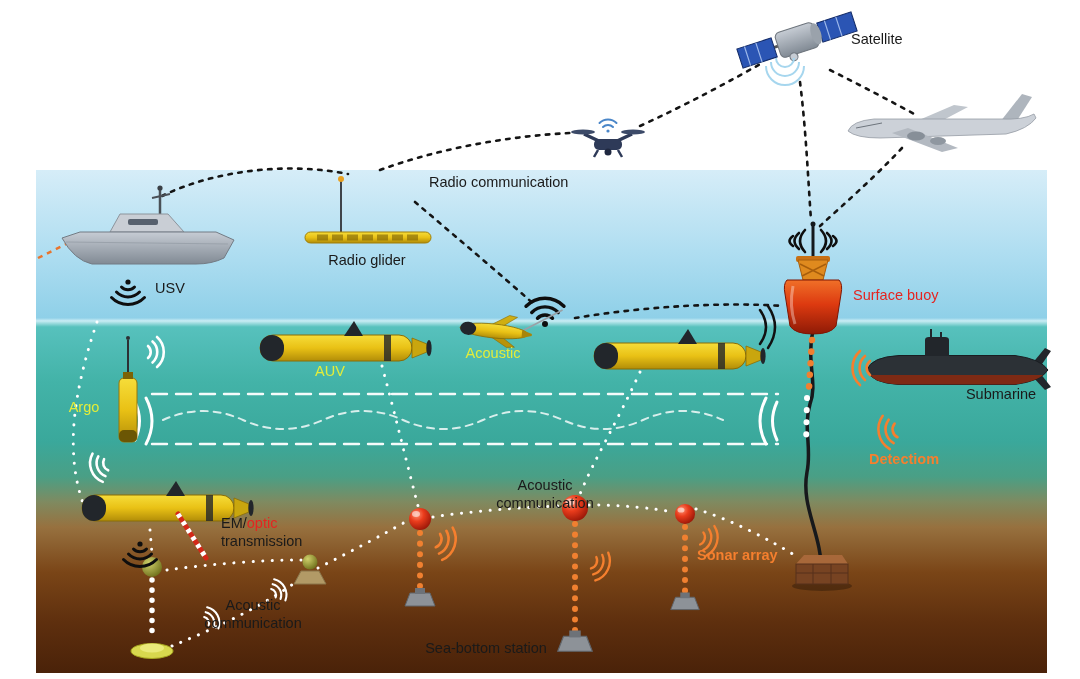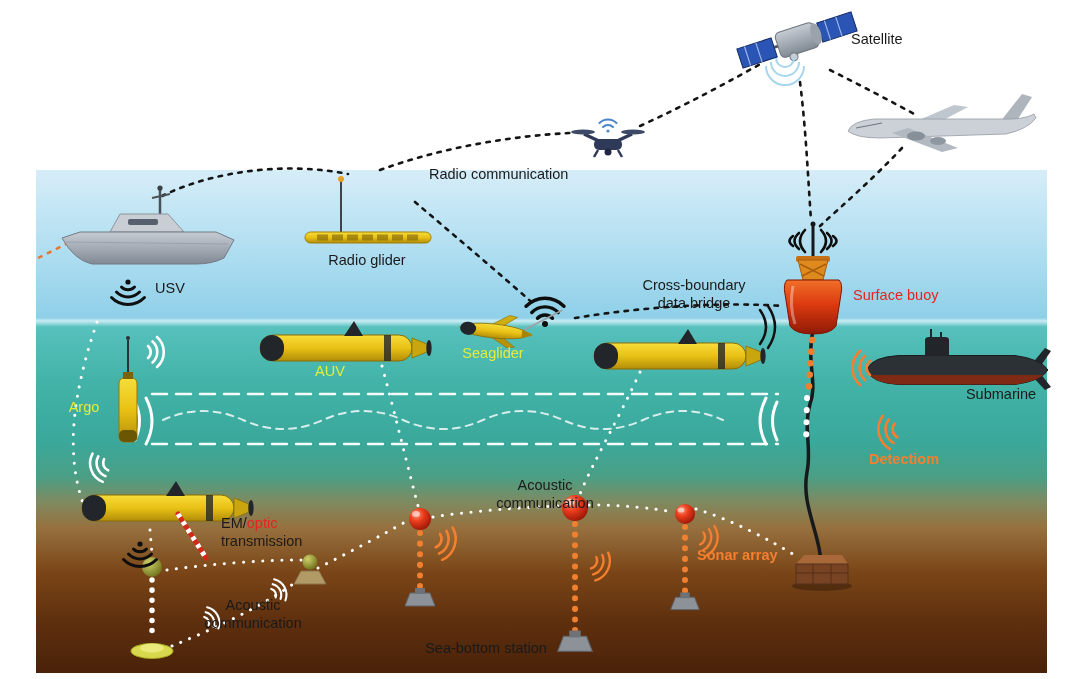--- a/index.html
+++ b/index.html
@@ -310,27 +310,26 @@
       <circle cx="0" cy="-74" r="2" fill="#2c3034"></circle>
       <rect x="-9" y="-34" width="18" height="64" rx="5" fill="url(#gYellow)" stroke="#94760a"></rect>
       <rect x="-5" y="-40" width="10" height="7" fill="#7c6306"></rect>
       <rect x="-9" y="18" width="18" height="12" rx="5" fill="#6b5604"></rect>
     </g>
     <use href="#wwave" transform="translate(146,352)"></use>
     <use href="#wwave" transform="translate(108,464) scale(-1,1) rotate(20)"></use>
   </svg>
 
   <div class="label" style="left:851px;top:31px">Satellite</div>
-  <div class="label" style="left:429px;top:166px">Radio communication</div>
+  <div class="label" style="left:429px;top:174px">Radio communication</div>
   <div class="label center" style="left:367px;top:252px">Radio glider</div>
   <div class="label center" style="left:170px;top:280px">USV</div>
-  <div class="label center wrap" style="left:694px;top:277px;width:120px">Cross-boundary data bridge</div>
   <div class="label lbl-red" style="left:853px;top:287px">Surface buoy</div>
   <div class="label center lbl-yellow" style="left:330px;top:363px">AUV</div>
-  <div class="label center lbl-yellow" style="left:493px;top:345px">Seaglider</div>
+  <div class="label center lbl-yellow" style="left:493px;top:345px">Acoustic</div>
   <div class="label center lbl-yellow" style="left:84px;top:399px">Argo</div>
   <div class="label center" style="left:1001px;top:386px">Submarine</div>
   <div class="label lbl-orange" style="left:869px;top:451px">Detectiom</div>
   <div class="label wrap" style="left:221px;top:515px;width:116px">
     <span>EM/</span><span class="lbl-red">optic</span>
     <span>transmission</span>
   </div>
   <div class="label center wrap" style="left:253px;top:597px;width:102px">Acoustic communication</div>
   <div class="label center wrap" style="left:545px;top:477px;width:102px">Acoustic communication</div>
   <div class="label lbl-orange" style="left:697px;top:547px">Sonar array</div>

